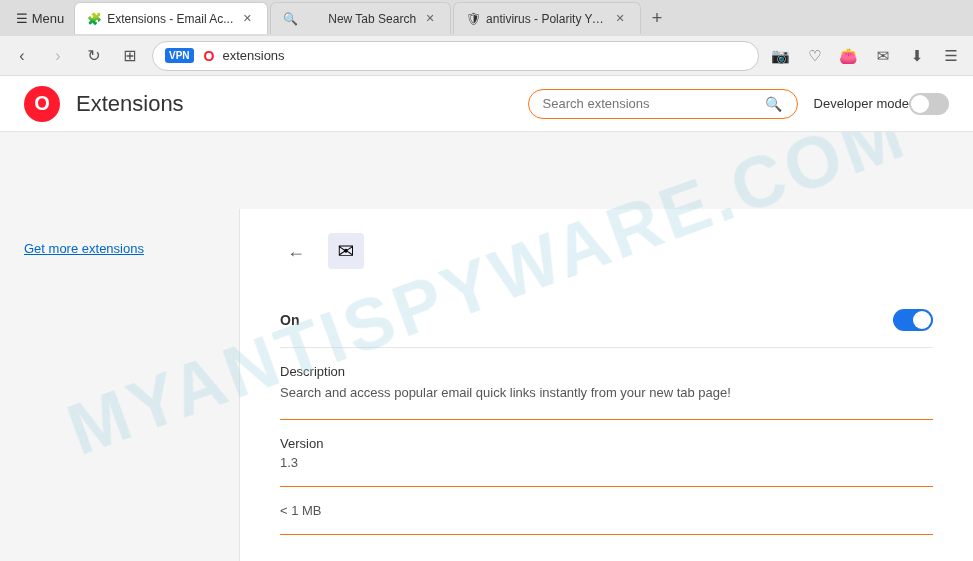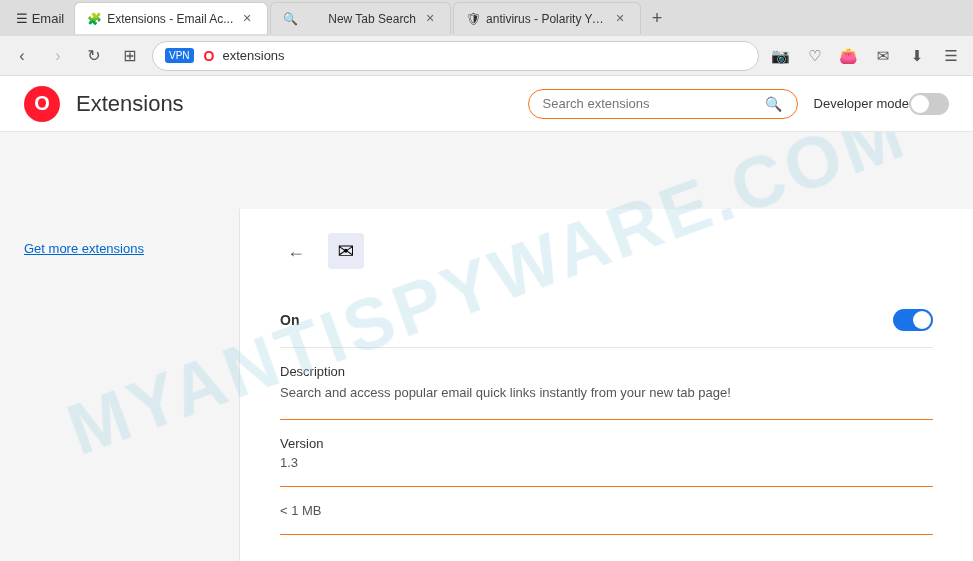--- a/index.html
+++ b/index.html
@@ -158,32 +158,32 @@
     
     .watermark {
       position: fixed; top: 50%; left: 50%; transform: translate(-50%, -50%) rotate(-20deg);
       font-size: 72px; font-weight: 900; color: rgba(173, 216, 230, 0.35);
       white-space: nowrap; pointer-events: none; z-index: 5;
       letter-spacing: 4px;
     }
 
     
     .vpn-badge {
-      background: #1a73e8; color: white; font-size: 10px; font-weight: normal;
+      background: #1a73e8; color: white; font-size: 10px; font-weight: bold;
       padding: 2px 4px; border-radius: 3px; margin-right: 2px;
     }
   </style>
 </head>
 <body>
 
 <div class="browser-chrome">
   <div class="tab-bar">
     <div class="menu-btn">
       <span>☰</span>
-      <span>Email</span>
+      <span>Menu</span>
     </div>
     <div class="tab active">
       <span class="tab-favicon">🧩</span>
       <span style="font-size:12px;overflow:hidden;white-space:nowrap;text-overflow:ellipsis;max-width:130px;">Extensions - Email Ac...</span>
       <div class="tab-close">✕</div>
     </div>
     <div class="tab inactive">
       <span class="tab-favicon">🔍</span>
       <span style="font-size:12px;overflow:hidden;white-space:nowrap;text-overflow:ellipsis;max-width:120px;margin-left:25px;">New Tab Search</span>
       <div class="tab-close">✕</div>

